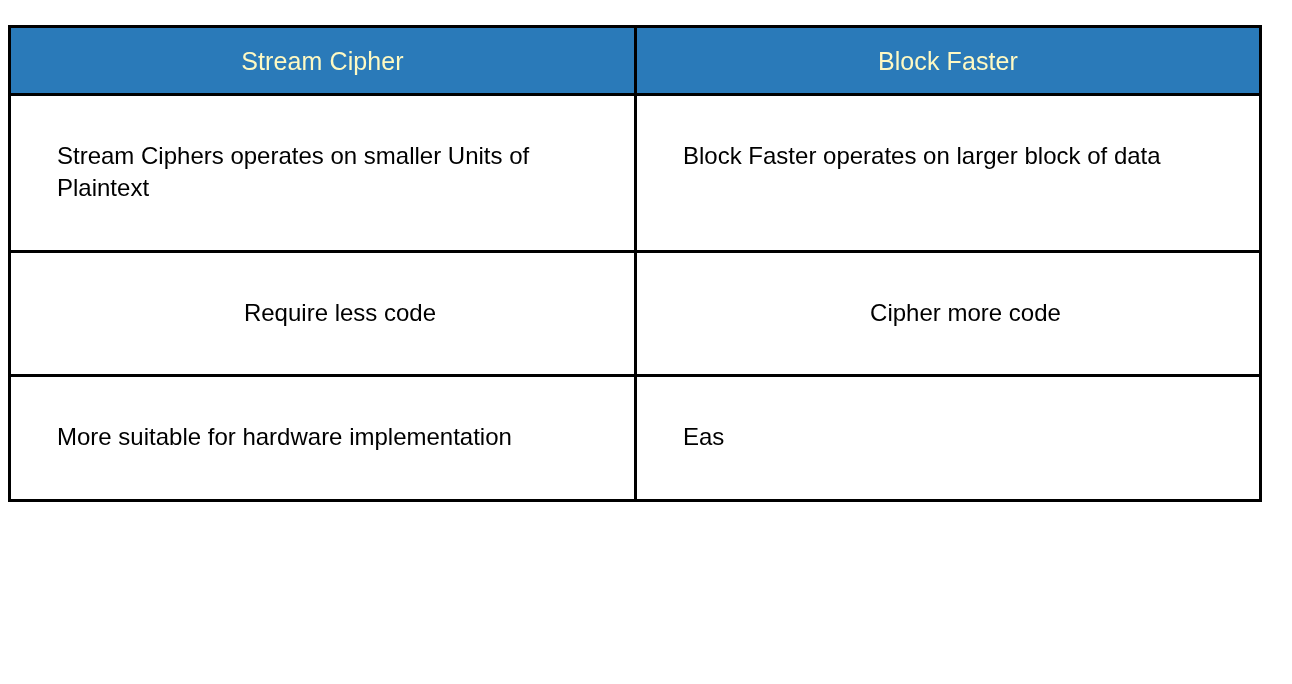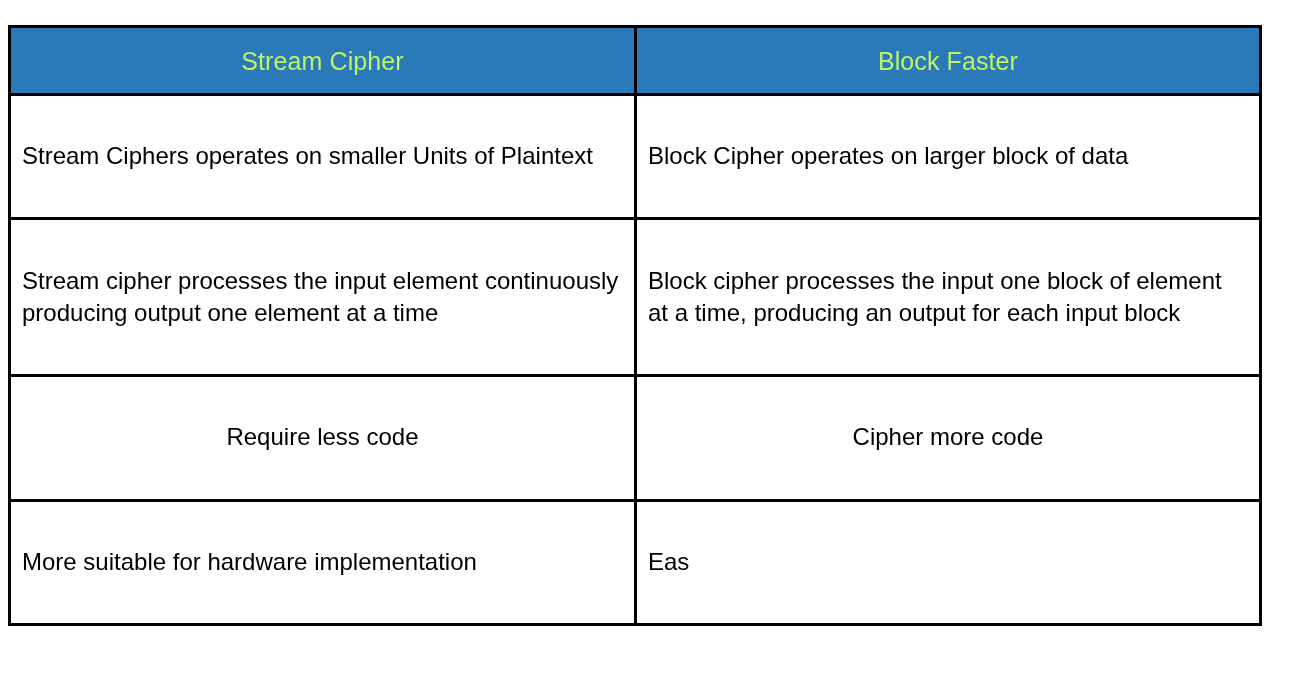--- a/index.html
+++ b/index.html
@@ -39,21 +39,21 @@
   .comparison-table th,
   .comparison-table td {
     border: 3px solid #000000;
     vertical-align: top;
     box-sizing: border-box;
   }
 
   
   .comparison-table thead th {
     background: #2a7ab9;
-    color: #bef264;
+    color: #fef9c3;
     font-size: 25px;
     font-weight: normal;
     text-align: center;
     letter-spacing: 0.1px;
     height: 68px;
     padding: 0 10px;
     vertical-align: middle;
     line-height: 1.2;
   }
 
@@ -63,20 +63,21 @@
     font-size: 24px;
     font-weight: normal;
     line-height: 1.34;
     text-align: left;
     padding: 12px 11px 13px 11px;
     white-space: pre-line;
   }
 
   .cell-text {
     display: block;
+    margin-left: 35px;
   }
 
   
   tr[data-row="0"] td { height: 99px; }
   tr[data-row="1"] td { height: 71px; }
   tr[data-row="2"] td { height: 134px; }
   tr[data-row="3"] td { height: 66px; text-align: center; }
   tr[data-row="4"] td { height: 66px; }
 </style>
 </head>
@@ -96,33 +97,25 @@
         <th>Block Faster</th>
       </tr>
     </thead>
 
     <tbody>
       <tr data-row="0">
         <td>
           <span class="cell-text">Stream Ciphers operates on smaller Units of Plaintext</span>
         </td>
         <td>
-          <span class="cell-text">Block Cipher operates on larger block of data</span>
+          <span class="cell-text">Block Faster operates on larger block of data</span>
         </td>
       </tr>
 
 
-      <tr data-row="2">
-        <td>
-          <span class="cell-text">Stream cipher processes the input element continuously producing output one element at a time</span>
-        </td>
-        <td>
-          <span class="cell-text">Block cipher processes the input one block of element at a time, producing an output for each input block</span>
-        </td>
-      </tr>
 
       <tr data-row="3">
         <td>
           <span class="cell-text">Require less code</span>
         </td>
         <td>
           <span class="cell-text">Cipher more code</span>
         </td>
       </tr>
 

